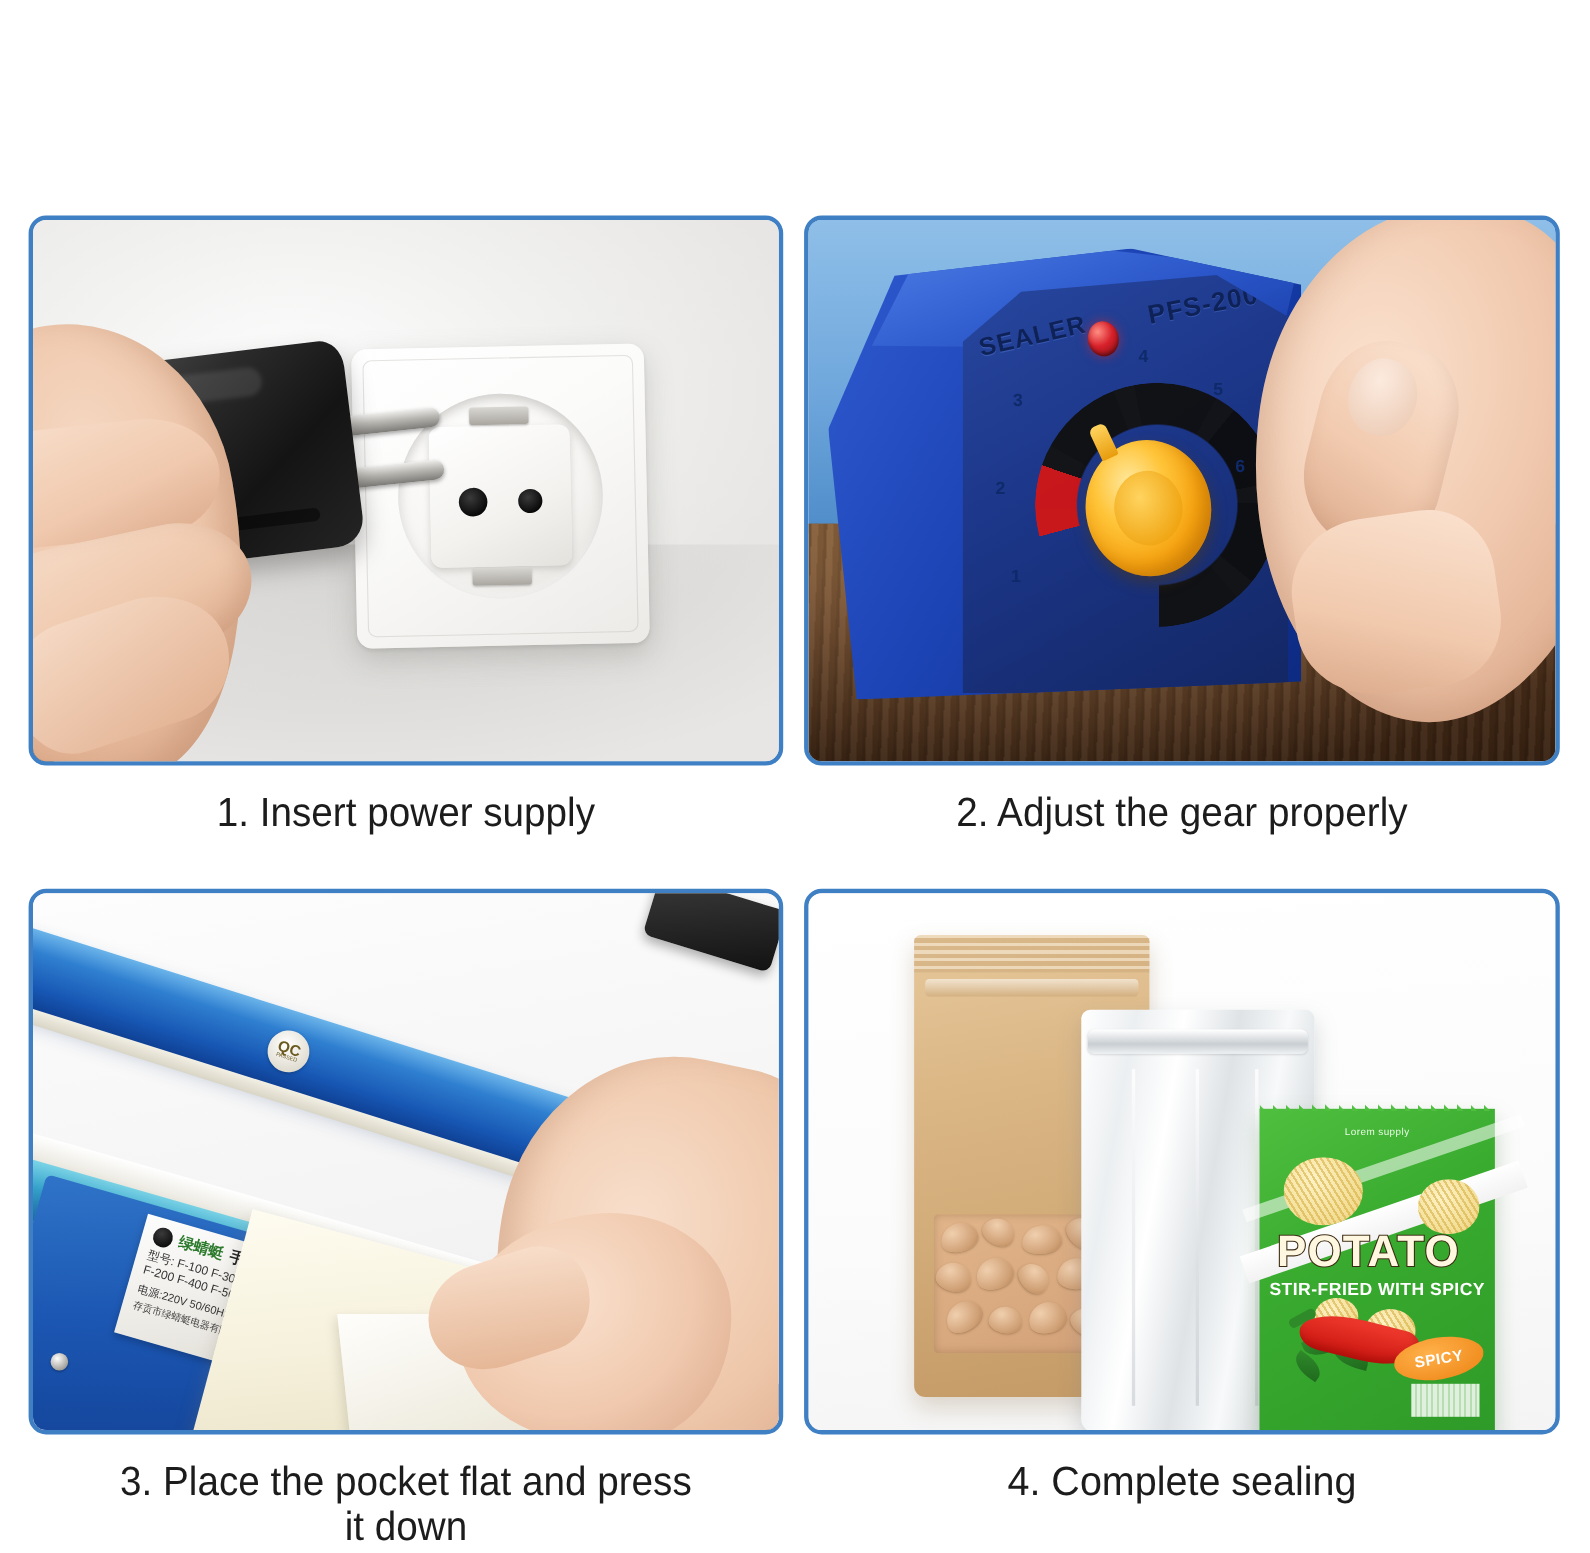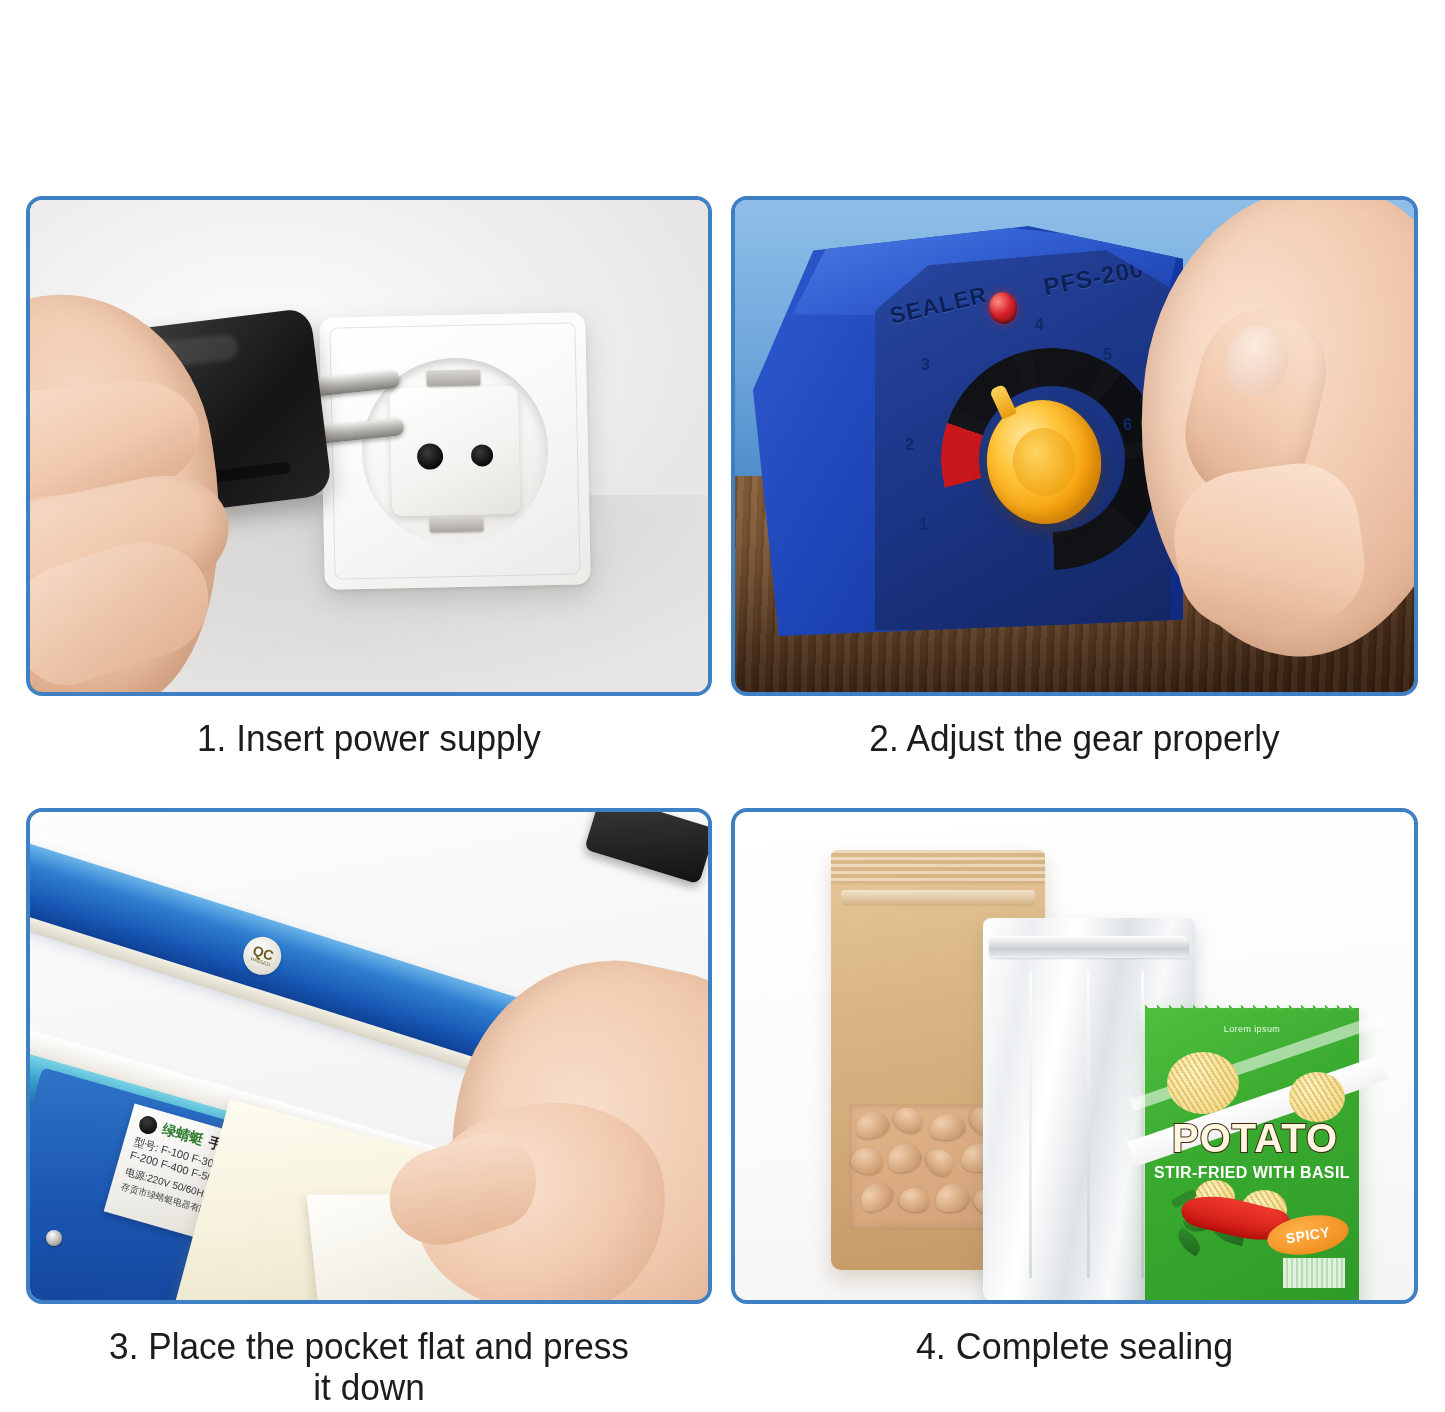--- a/index.html
+++ b/index.html
@@ -437,21 +437,21 @@
     background: rgba(255,255,255,0.55);
     transform: rotate(-19deg);
   }
   .chips-lorem { position:absolute; left:0; right:0; top:16px; text-align:center;
     color:#eafbe6; font-size:9px; letter-spacing:.4px; font-family:"Liberation Sans", sans-serif; }
   .chip-circle { position:absolute; border-radius:50%;
     background:
       repeating-linear-gradient(58deg, rgba(210,170,60,.55) 0 2px, rgba(255,236,170,0) 2px 5px),
       radial-gradient(circle at 38% 32%, #fdf2c4, #f3dd93 70%, #e3c873 100%); }
   .chips-title {
-    position:absolute; left:6px; right:0; top:108px; text-align:center;
+    position:absolute; left:16px; right:0; top:108px; 
     font-family:"Liberation Sans Narrow","Liberation Sans",sans-serif;
     font-size:40px; font-weight:700; color:#fff7e0; letter-spacing:1px;
     -webkit-text-stroke: 2px #3c2a12;
     paint-order: stroke fill;
   }
   .chips-sub {
     position:absolute; left:0; right:0; top:156px; text-align:center;
     font-family:"Liberation Sans Narrow","Liberation Sans",sans-serif;
     font-size:16px; font-weight:700; color:#ffffff; letter-spacing:.4px;
   }
@@ -631,35 +631,35 @@
         <div class="foil">
           <div class="foil-zip"></div>
           <div class="foil-crease" style="left:46px;"></div>
           <div class="foil-crease" style="left:104px;"></div>
           <div class="foil-crease" style="left:158px;"></div>
         </div>
 
         <div class="chips">
           <div class="chips-stripe2"></div>
           <div class="chips-stripe"></div>
-          <div class="chips-lorem">Lorem ipsum</div>
+          <div class="chips-lorem">Lorem supply</div>
 
           <span class="chip-circle" style="left:22px;  top:44px; width:72px; height:62px;"></span>
           <span class="chip-circle" style="left:144px; top:64px; width:56px; height:50px;"></span>
           <span class="chip-circle" style="left:50px;  top:172px;width:40px; height:34px;"></span>
           <span class="chip-circle" style="left:96px;  top:182px;width:46px; height:40px;"></span>
 
           <span class="leaf" style="left:40px; top:206px; width:30px; height:18px; transform:rotate(-24deg);"></span>
           <span class="leaf" style="left:66px; top:216px; width:34px; height:18px; transform:rotate(16deg);"></span>
           <span class="leaf" style="left:30px; top:226px; width:28px; height:16px; transform:rotate(36deg);"></span>
           <span class="chili-stem"></span>
           <span class="chili"></span>
 
           <div class="chips-title">POTATO</div>
-          <div class="chips-sub">STIR-FRIED WITH BASIL</div>
+          <div class="chips-sub">STIR-FRIED WITH SPICY</div>
           <div class="spicy-badge">SPICY</div>
           <div class="barcode"></div>
         </div>
       </div>
       <div class="caption">4. Complete sealing</div>
     </div>
 
   </div>
 </div>
 

